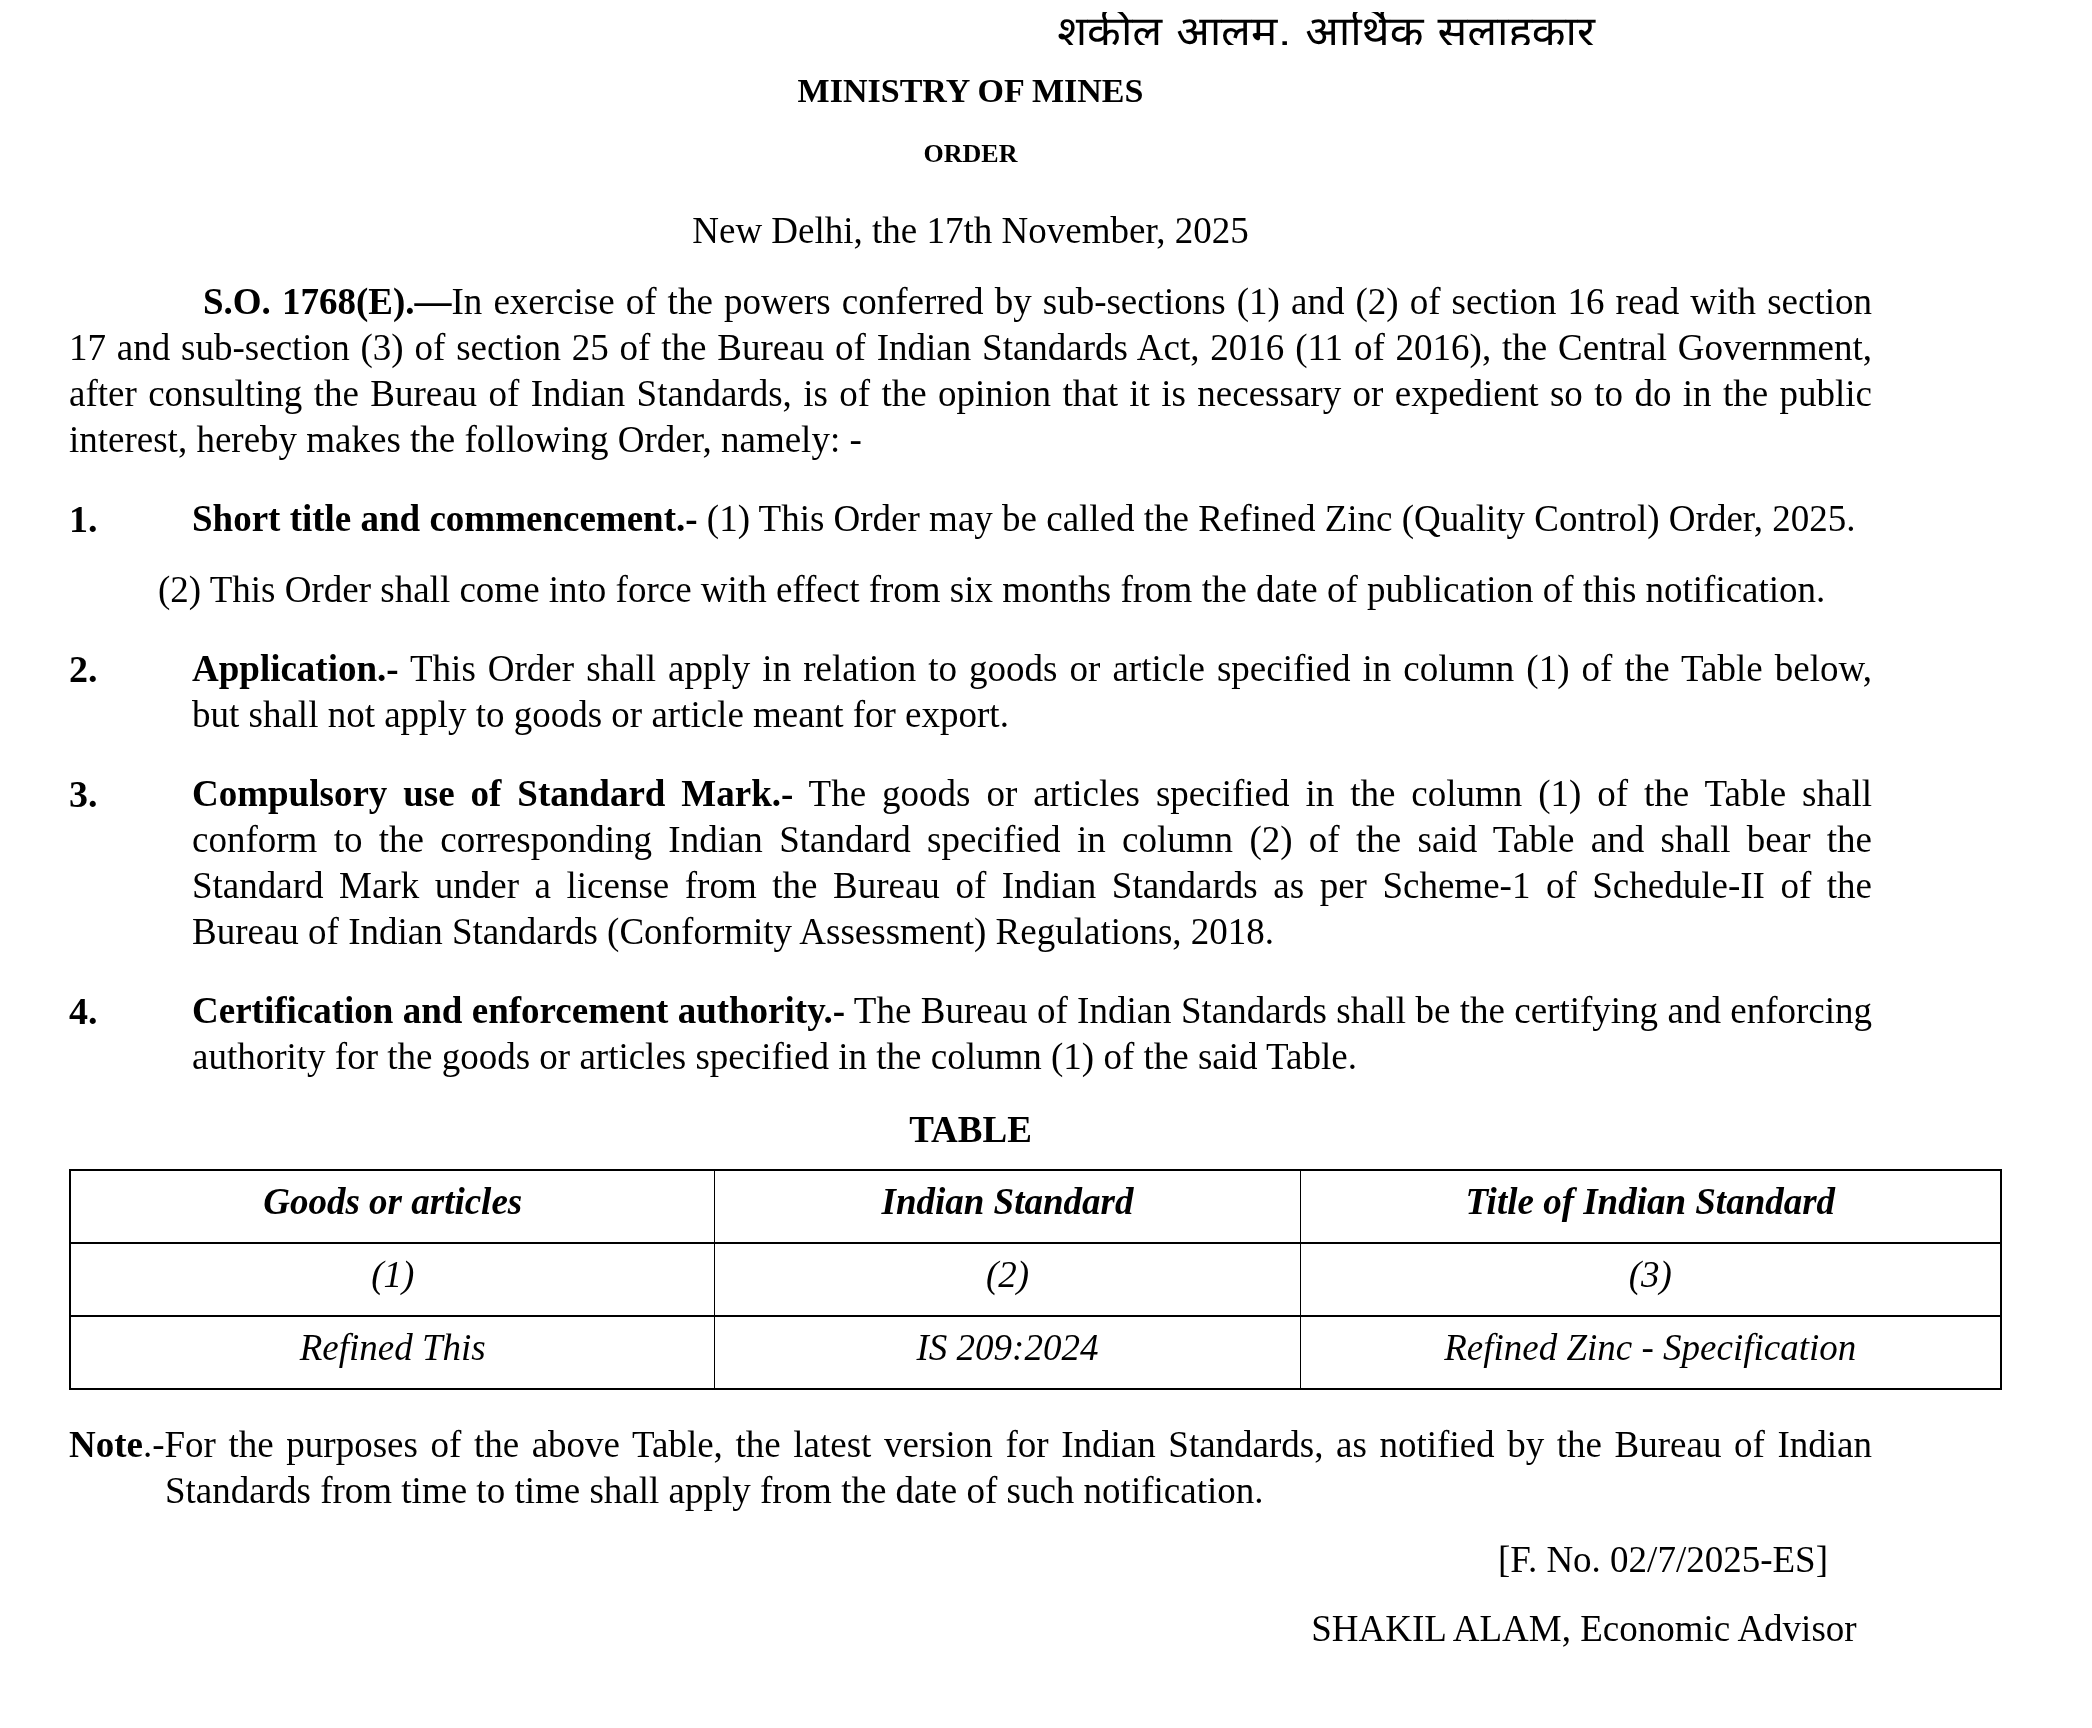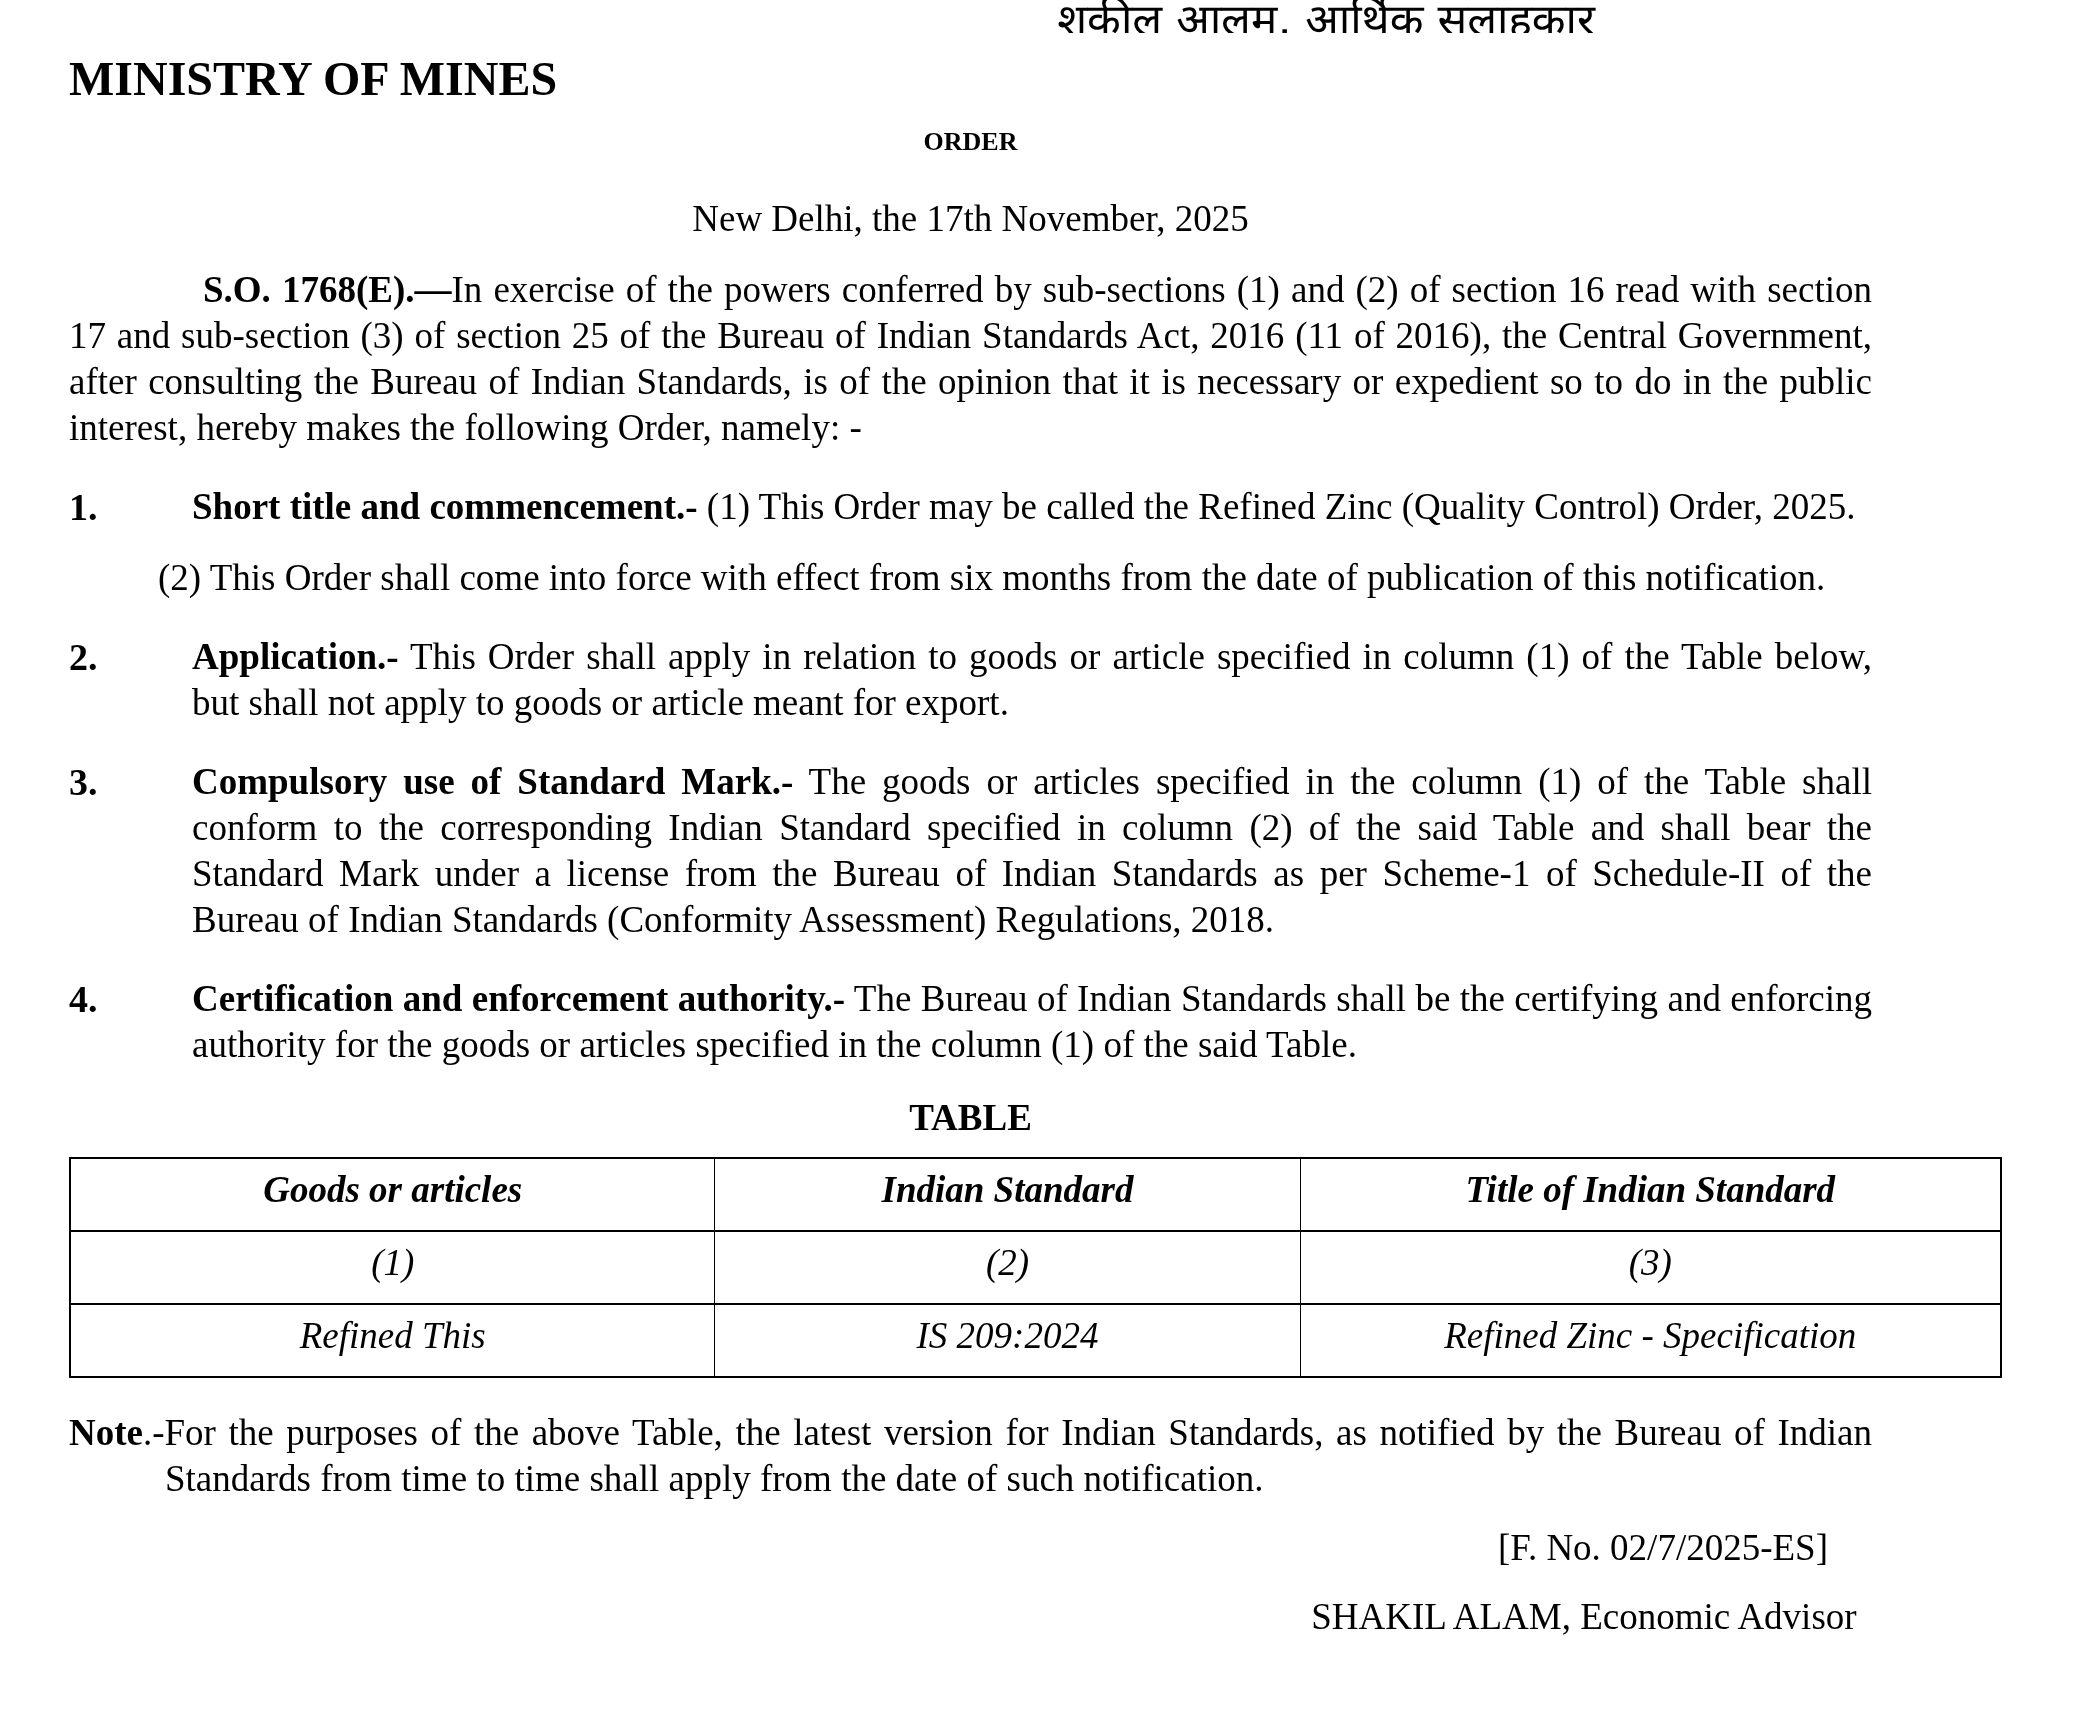--- a/index.html
+++ b/index.html
@@ -12,43 +12,43 @@
     width: 2092px;
     height: 1728px;
     overflow: hidden;
     font-family: "Liberation Serif", "DejaVu Serif", serif;
     font-size: 37px;
     line-height: 46px;
   }
   .page {
     width: 1941px;
     height: 1728px;
-    padding: 0 69px;
+    padding: 12px 69px;
     box-sizing: border-box;
     position: relative;
   }
   
   .hindi-clip {
     height: 33px;
     overflow: hidden;
     text-align: right;
     padding-right: 277px;
   }
   .hindi-clip .hindi-inner {
     display: inline-block;
     margin-top: -27px;
     font-size: 44px;
     line-height: 58px;
     font-family: "DejaVu Sans", sans-serif;
   }
   .doc-title {
     margin: 23px 0 0 0;
-    text-align: left;
-    font-weight: bold;
-    font-size: 48px;
+    text-align: center;
+    font-weight: bold;
+    font-size: 34px;
     line-height: 46px;
   }
   .order-heading {
     margin: 17.3px 0 0 0;
     text-align: center;
     font-weight: bold;
     font-size: 26px;
     line-height: 46px;
   }
   .dateline {

